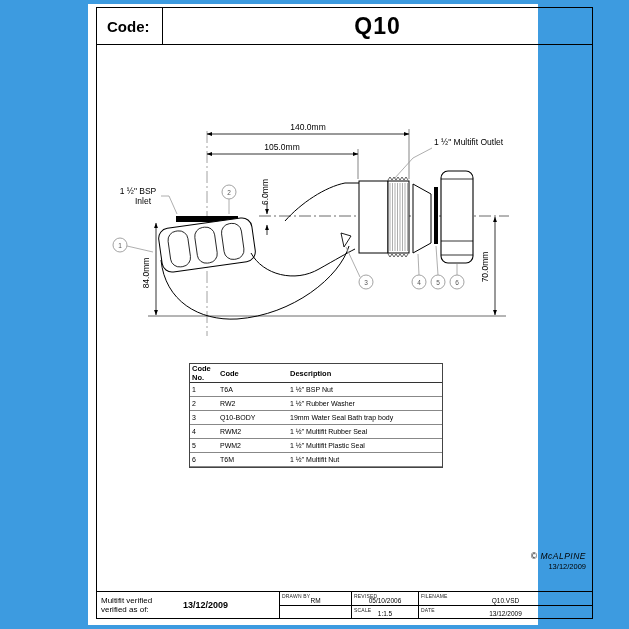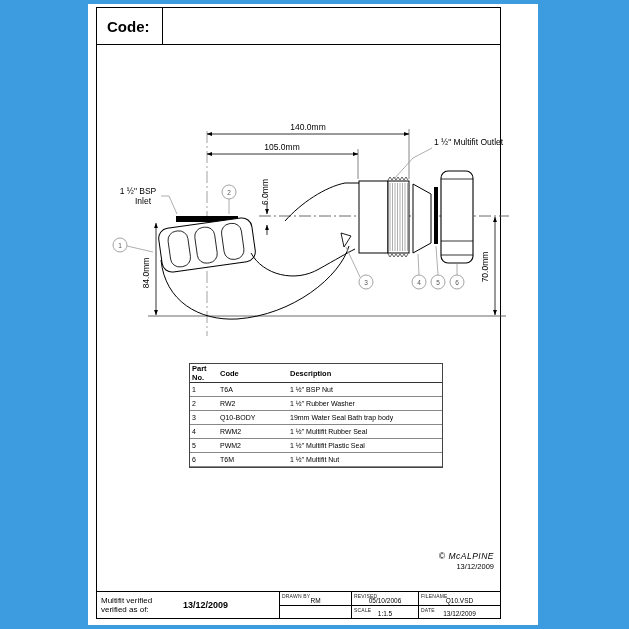--- a/index.html
+++ b/index.html
@@ -3,21 +3,21 @@
 <meta charset="utf-8">
 <style>
   html,body{margin:0;padding:0;}
   body{
     width:629px;height:629px;position:relative;overflow:hidden;
     background:#3d9be0;
     font-family:"Liberation Sans",sans-serif;color:#000;
   }
   *{box-sizing:border-box;}
   .sheet{position:absolute;left:88px;top:4px;width:450px;height:621px;background:#ffffff;}
-  .frame{position:absolute;left:8px;top:3px;width:405px;height:612px;border:1.5px solid #000;}
+  .frame{position:absolute;left:8px;top:3px;width:497px;height:612px;border:1.5px solid #000;}
   
   .hdr{position:absolute;left:0;top:0;width:100%;height:37px;border-bottom:1.5px solid #000;display:flex;}
   .hdr-code-cell{width:66px;height:100%;border-right:1.5px solid #000;display:flex;align-items:center;padding-left:10px;}
   .hdr-code-label{font-weight:bold;font-size:15px;}
   .hdr-title-cell{flex:1;display:flex;align-items:center;justify-content:center;}
   .hdr-title{font-weight:bold;font-size:23px;letter-spacing:1px;}
   
   .drawing{position:absolute;left:0;top:45px;width:431px;height:540px;}
   
   .parts{position:absolute;left:92px;top:355px;width:254px;border-collapse:collapse;font-size:7px;}
@@ -52,20 +52,23 @@
 </style>
 </head>
 <body>
 
 <div class="sheet">
   <div class="frame">
 
     <div class="hdr">
       <div class="hdr-code-cell">
         <span class="hdr-code-label">Code:</span>
+      </div>
+      <div class="hdr-title-cell">
+        <span class="hdr-title">Q10</span>
       </div>
     </div>
 
     <svg class="drawing" viewBox="0 0 431 540" width="431" height="540">
       <defs>
         <marker id="ar" viewBox="0 0 10 10" refX="9" refY="5" markerWidth="7" markerHeight="7" orient="auto-start-reverse">
           <path d="M0,1.5 L9.5,5 L0,8.5 z" fill="#000"></path>
         </marker>
       </defs>
 
@@ -171,21 +174,21 @@
         <line x1="360" y1="222" x2="360" y2="211" stroke="#999" stroke-width="0.8"></line>
         <circle cx="360" cy="229" r="7" fill="#fff" stroke="#999" stroke-width="0.9"></circle>
         <text class="balloon-text" x="360" y="231.5" text-anchor="middle">6</text>
       </g>
     </svg>
 
     <div class="parts-wrap">
       <table class="parts">
         <thead>
           <tr>
-            <th class="col-no">Part No.</th>
+            <th class="col-no">Code No.</th>
             <th class="col-code">Code</th>
             <th>Description</th>
           </tr>
         </thead>
         <tbody>
           <tr>
             <td>1</td>
             <td>T6A</td>
             <td>1 ½" BSP Nut</td>
           </tr>

